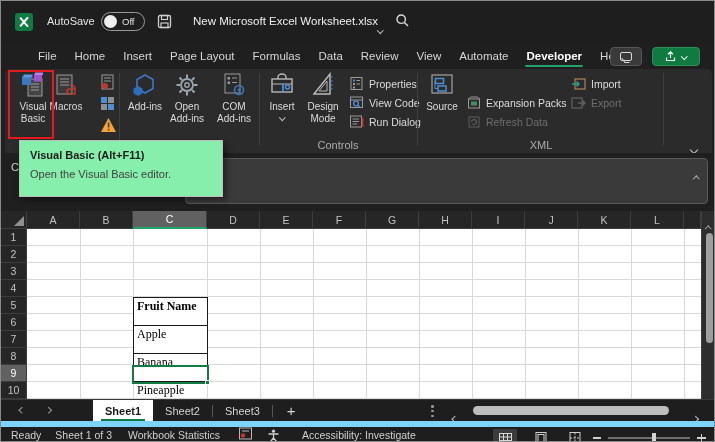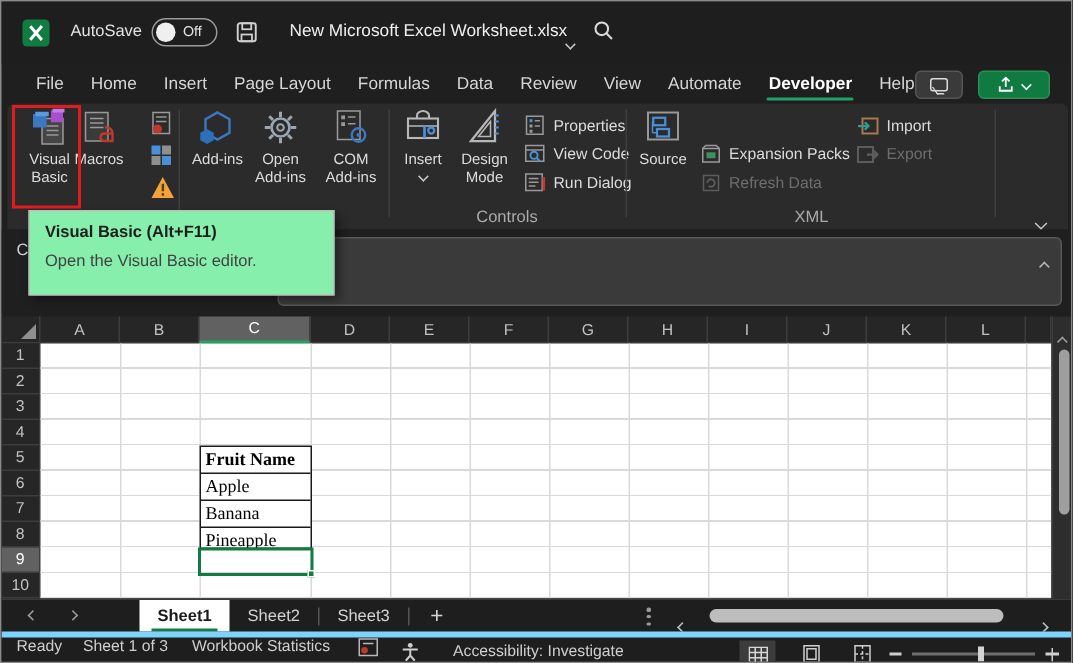--- a/index.html
+++ b/index.html
@@ -27,21 +27,21 @@
   .maxbox{width:9px;height:9px;border:1.3px solid #e0e0e0}
   .xicon{width:12px;height:12px;position:relative}
   .xicon::before,.xicon::after{content:"";position:absolute;left:5.4px;top:0;width:1.4px;height:12px;background:#e0e0e0}
   .xicon::before{transform:rotate(45deg)}.xicon::after{transform:rotate(-45deg)}
   
   .chv{display:inline-block;width:6px;height:6px;border-right:1.5px solid #c8c8c8;border-bottom:1.5px solid #c8c8c8}
   .chv.down{transform:rotate(45deg)}.chv.up{transform:rotate(-135deg)}
   .chv.left{transform:rotate(135deg)}.chv.right{transform:rotate(-45deg)}
   .chv.sm{width:4.5px;height:4.5px}
   
-  .tabsrow{position:absolute;left:0;top:42px;width:588px;height:26px;display:flex;align-items:center;padding-left:14px}
+  .tabsrow{position:absolute;left:0;top:42px;width:588px;height:26px;display:flex;align-items:center;padding-left:28px}
   .rtab{color:#d6d6d6;font-size:11.5px;padding:5px 9px;position:relative;white-space:nowrap}
   .rtab.active{color:#fff;font-weight:bold}
   .rtab.active::after{content:"";position:absolute;left:8px;right:8px;bottom:0;height:2.5px;background:#21A366;border-radius:2px}
   .commentbtn{position:absolute;right:72px;top:46px;width:32px;height:19px;background:#3a3a3a;border:1px solid #565656;border-radius:4px;display:flex;align-items:center;justify-content:center}
   .bubble{width:12px;height:9px;border:1.3px solid #dcdcdc;border-radius:2px;position:relative}
   .bubble::after{content:"";position:absolute;left:2px;bottom:-3px;width:4px;height:4px;border-left:1.3px solid #dcdcdc;border-bottom:1.3px solid #dcdcdc;transform:skewX(35deg)}
   .sharebtn{position:absolute;right:14px;top:46px;width:48px;height:19px;background:#0F7B41;border:1px solid #2c8f58;border-radius:4px;display:flex;align-items:center;justify-content:center;gap:6px}
   
   .ribbon{position:absolute;left:4px;top:68px;width:707px;height:84px;background:#2b2b2b;border-radius:5px 5px 0 0}
   .bigbtn{position:absolute;top:3px;display:flex;flex-direction:column;align-items:center;text-align:center}
@@ -67,42 +67,42 @@
   .corner{width:26px;height:18px;position:relative;border-right:1px solid #3d3d3d;border-bottom:1px solid #3d3d3d}
   .corner::after{content:"";position:absolute;right:2px;bottom:2px;border-left:10px solid transparent;border-bottom:10px solid #8f8f8f}
   .chd{height:18px;color:#c2c2c2;font-size:10.5px;display:flex;align-items:center;justify-content:center;border-right:1px solid #3d3d3d;border-bottom:1px solid #3d3d3d}
   .chd.sel{background:#616161;color:#fff;border-bottom:2px solid #21A366}
   .rowhdrs{position:absolute;left:0;top:228px;width:26px;height:170px;background:#262626}
   .rhd{height:17px;color:#c2c2c2;font-size:10.5px;display:flex;align-items:center;justify-content:center;border-right:1px solid #3d3d3d;border-bottom:1px solid #3d3d3d}
   .rhd.sel{background:#616161;color:#fff}
   .cells{position:absolute;left:26px;top:228px;width:674px;height:170px;background:#fff;background-image:repeating-linear-gradient(to bottom,transparent 0 16px,#d9d9d9 16px 17px)}
   .vln{position:absolute;top:0;bottom:0;width:1px;background:#d9d9d9}
   .fruittable{position:absolute;left:132px;top:296px;width:75px;height:69px;border:1px solid #1a1a1a;background:#fff;z-index:5}
-  .frow{height:18px;border-bottom:1px solid #1a1a1a;font-family:"Liberation Serif",serif;font-size:12px;color:#000;padding:1px 0 0 3px;white-space:nowrap;overflow:hidden}
+  .frow{height:28px;border-bottom:1px solid #1a1a1a;font-family:"Liberation Serif",serif;font-size:12px;color:#000;padding:1px 0 0 3px;white-space:nowrap;overflow:hidden}
   .frow:last-child{border-bottom:none}
   .frow.hdr{font-weight:bold}
   .activecell{position:absolute;left:131px;top:364px;width:77px;height:19px;border:2px solid #107C41;z-index:6;background:transparent}
   .fillhandle{position:absolute;right:-3px;bottom:-3px;width:5px;height:5px;background:#107C41;border:1px solid #fff}
   .vscroll{position:absolute;left:700px;top:210px;width:15px;height:188px;background:#2d2d2d;border-left:1px solid #3d3d3d}
   .vthumb{position:absolute;left:4px;top:22px;width:7px;height:110px;background:#9f9f9f;border-radius:4px}
   
   .sheetbar{position:absolute;left:0;top:398px;width:715px;height:22px;background:#1e1e1e;border-top:1px solid #3a3a3a;display:flex;align-items:center}
   .navchv{width:26px;display:flex;justify-content:center}
   .stab{font-size:11px;color:#d4d4d4;padding:0 12px;height:22px;display:flex;align-items:center;position:relative}
   .stab.active{background:#fff;color:#1a1a1a;font-weight:bold}
   .stab.active::after{content:"";position:absolute;left:8px;right:8px;bottom:1px;height:2px;background:#107C41}
   .ssep{width:1px;height:12px;background:#565656}
   .addsheet{color:#d4d4d4;font-size:15px;padding:0 14px}
   .dots{position:absolute;left:430px;top:5px;width:3px;height:12px;display:flex;flex-direction:column;justify-content:space-between}
   .dots i{width:2.5px;height:2.5px;border-radius:50%;background:#9a9a9a}
   .hscroll{position:absolute;left:468px;top:6px;width:214px;height:10px}
   .htrack{position:absolute;left:0;top:1px;width:214px;height:8px}
   .hthumb{position:absolute;left:4px;top:0;width:196px;height:9px;background:#bdbdbd;border-radius:5px}
   
-  .statusbar{position:absolute;left:0;top:420px;width:715px;height:22px;background:#1e1e1e;border-top:4px solid #7dd3fc;display:flex;}
+  .statusbar{position:absolute;left:0;top:420px;width:715px;height:22px;background:#1e1e1e;border-top:6px solid #7dd3fc;display:flex;align-items:center}
   .sitem{color:#cfcfcf;font-size:10.5px;white-space:nowrap}
   .viewbtn{width:24px;height:18px;display:flex;align-items:center;justify-content:center}
   .viewbtn.active{background:#3c3c3c}
   .zoombar{position:absolute;right:10px;top:4px;display:flex;align-items:center;gap:7px;height:14px}
   .zminus{width:8px;height:1.6px;background:#cfcfcf}
   .ztrack{position:relative;width:82px;height:2px;background:#6f6f6f}
   .zthumb{position:absolute;left:44px;top:-4px;width:4px;height:10px;background:#d4d4d4}
   .zplus{position:relative;width:9px;height:9px}
   .zplus::before{content:"";position:absolute;left:0;top:3.7px;width:9px;height:1.6px;background:#cfcfcf}
   .zplus::after{content:"";position:absolute;left:3.7px;top:0;width:1.6px;height:9px;background:#cfcfcf}

